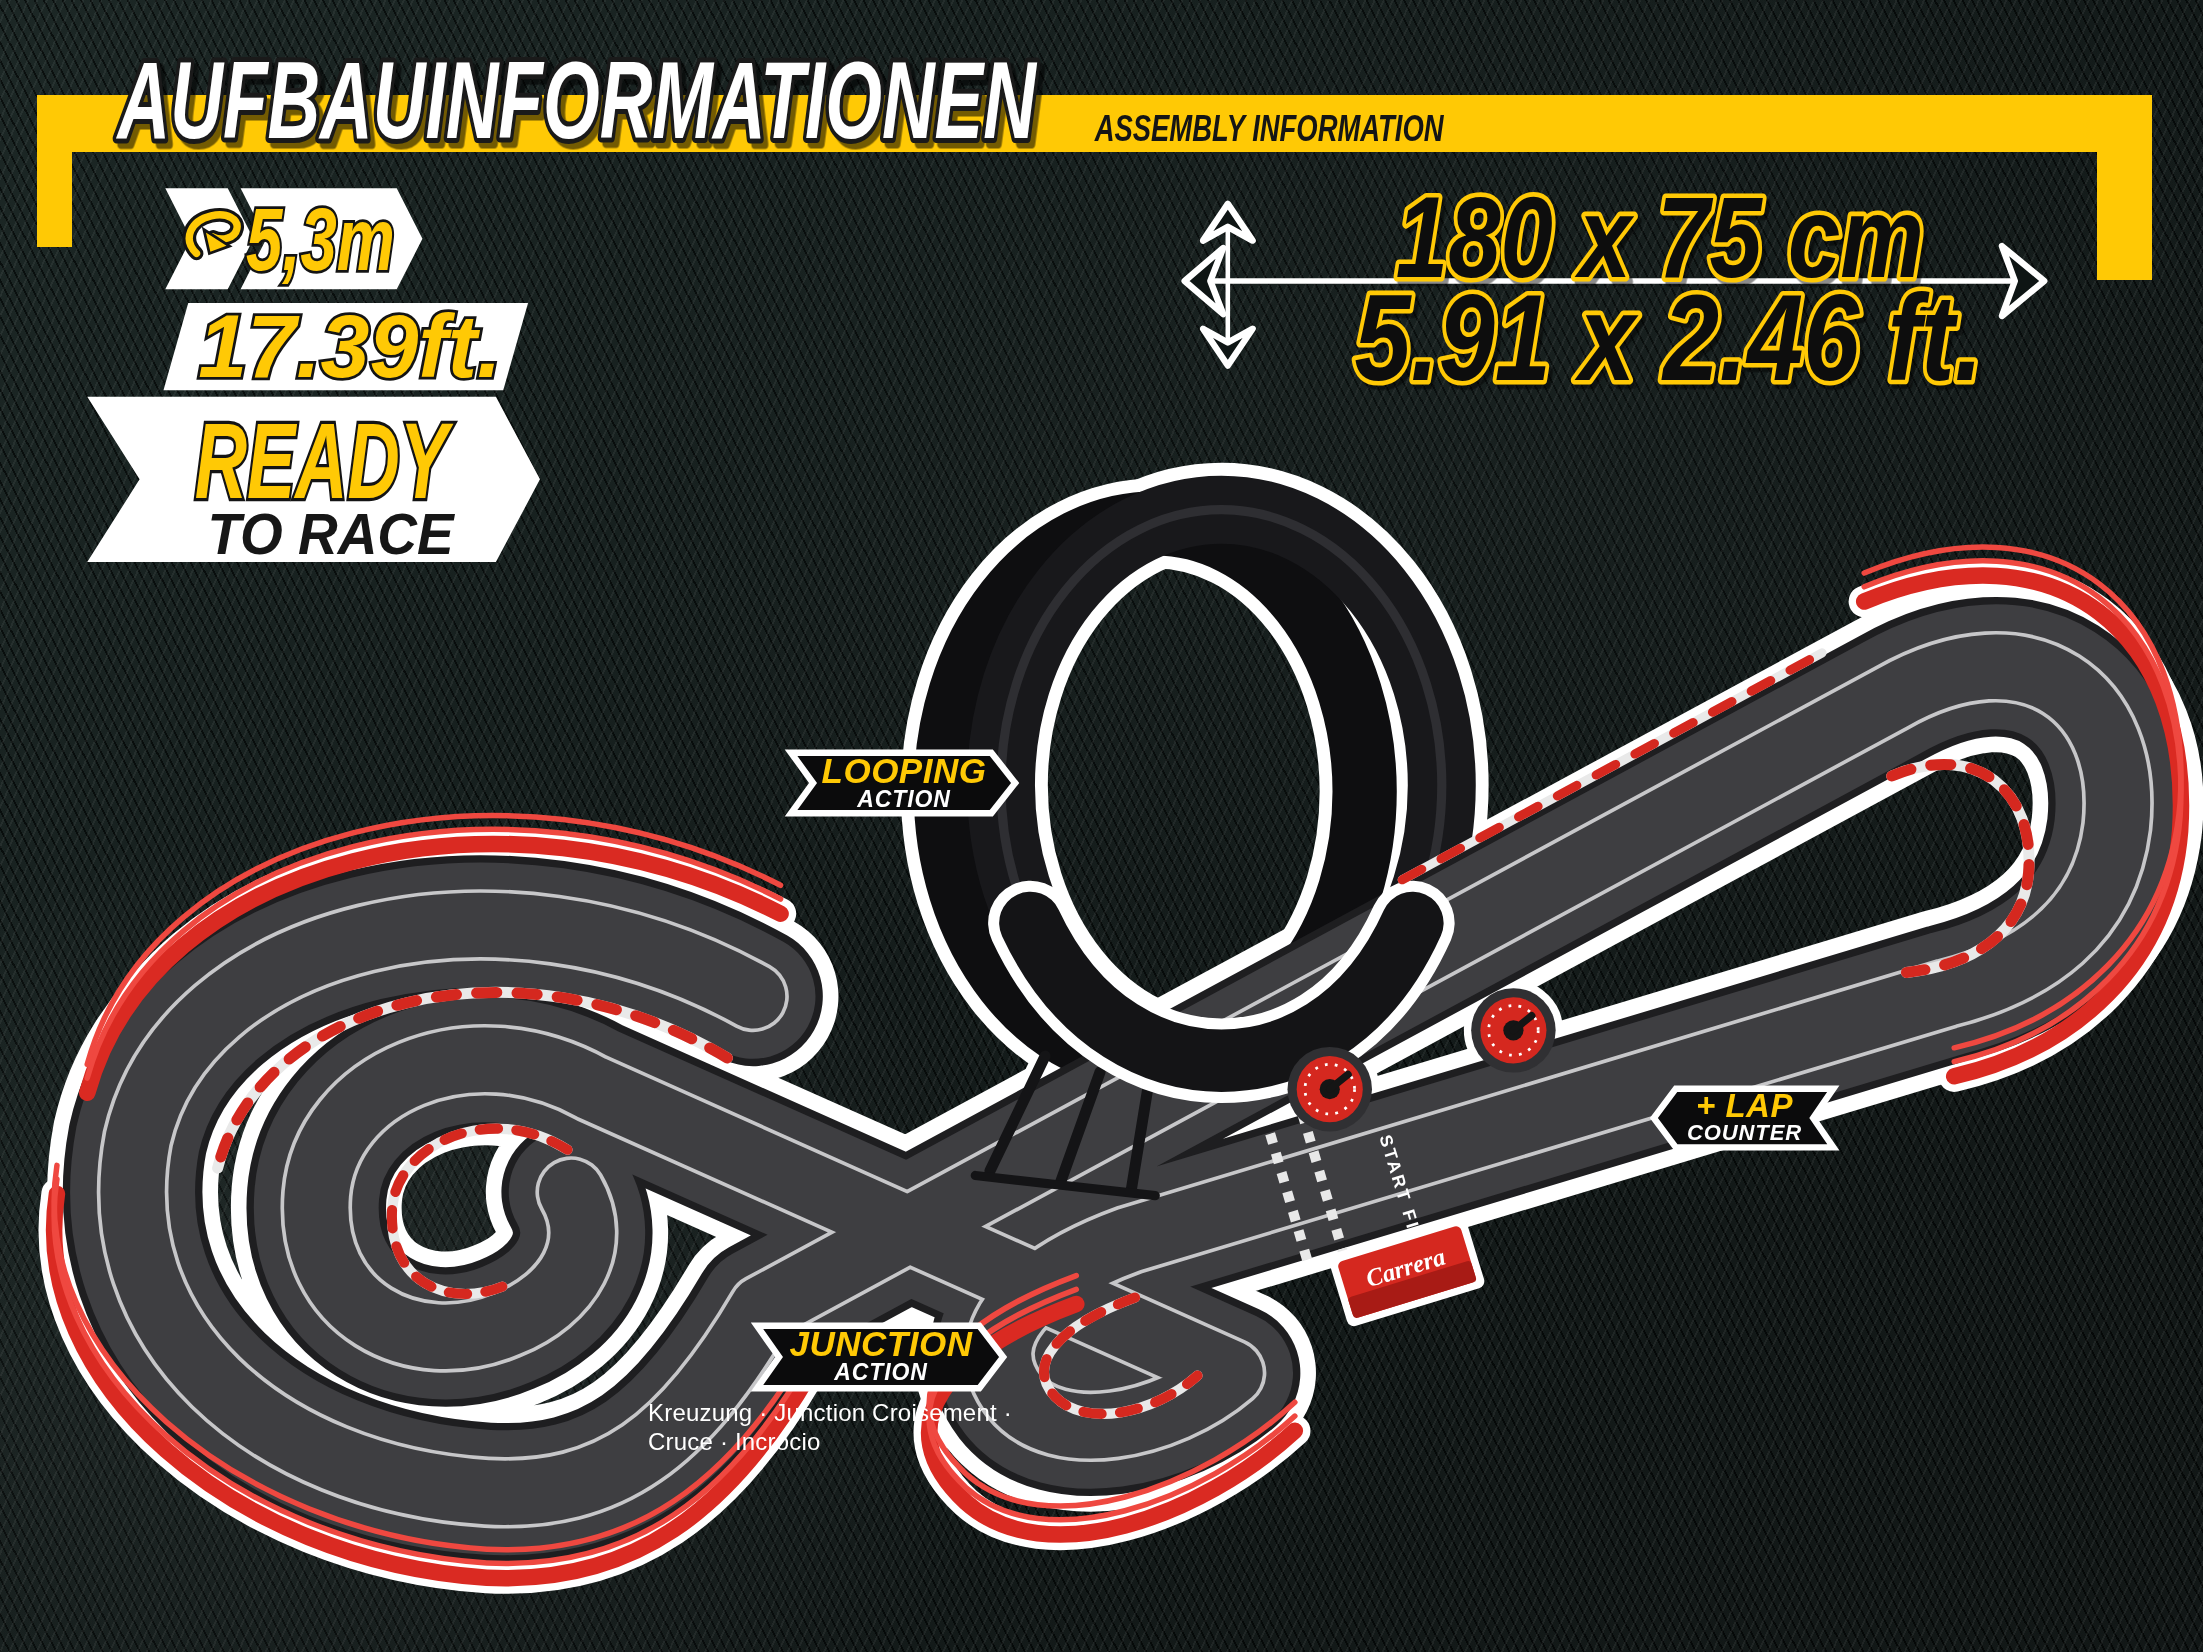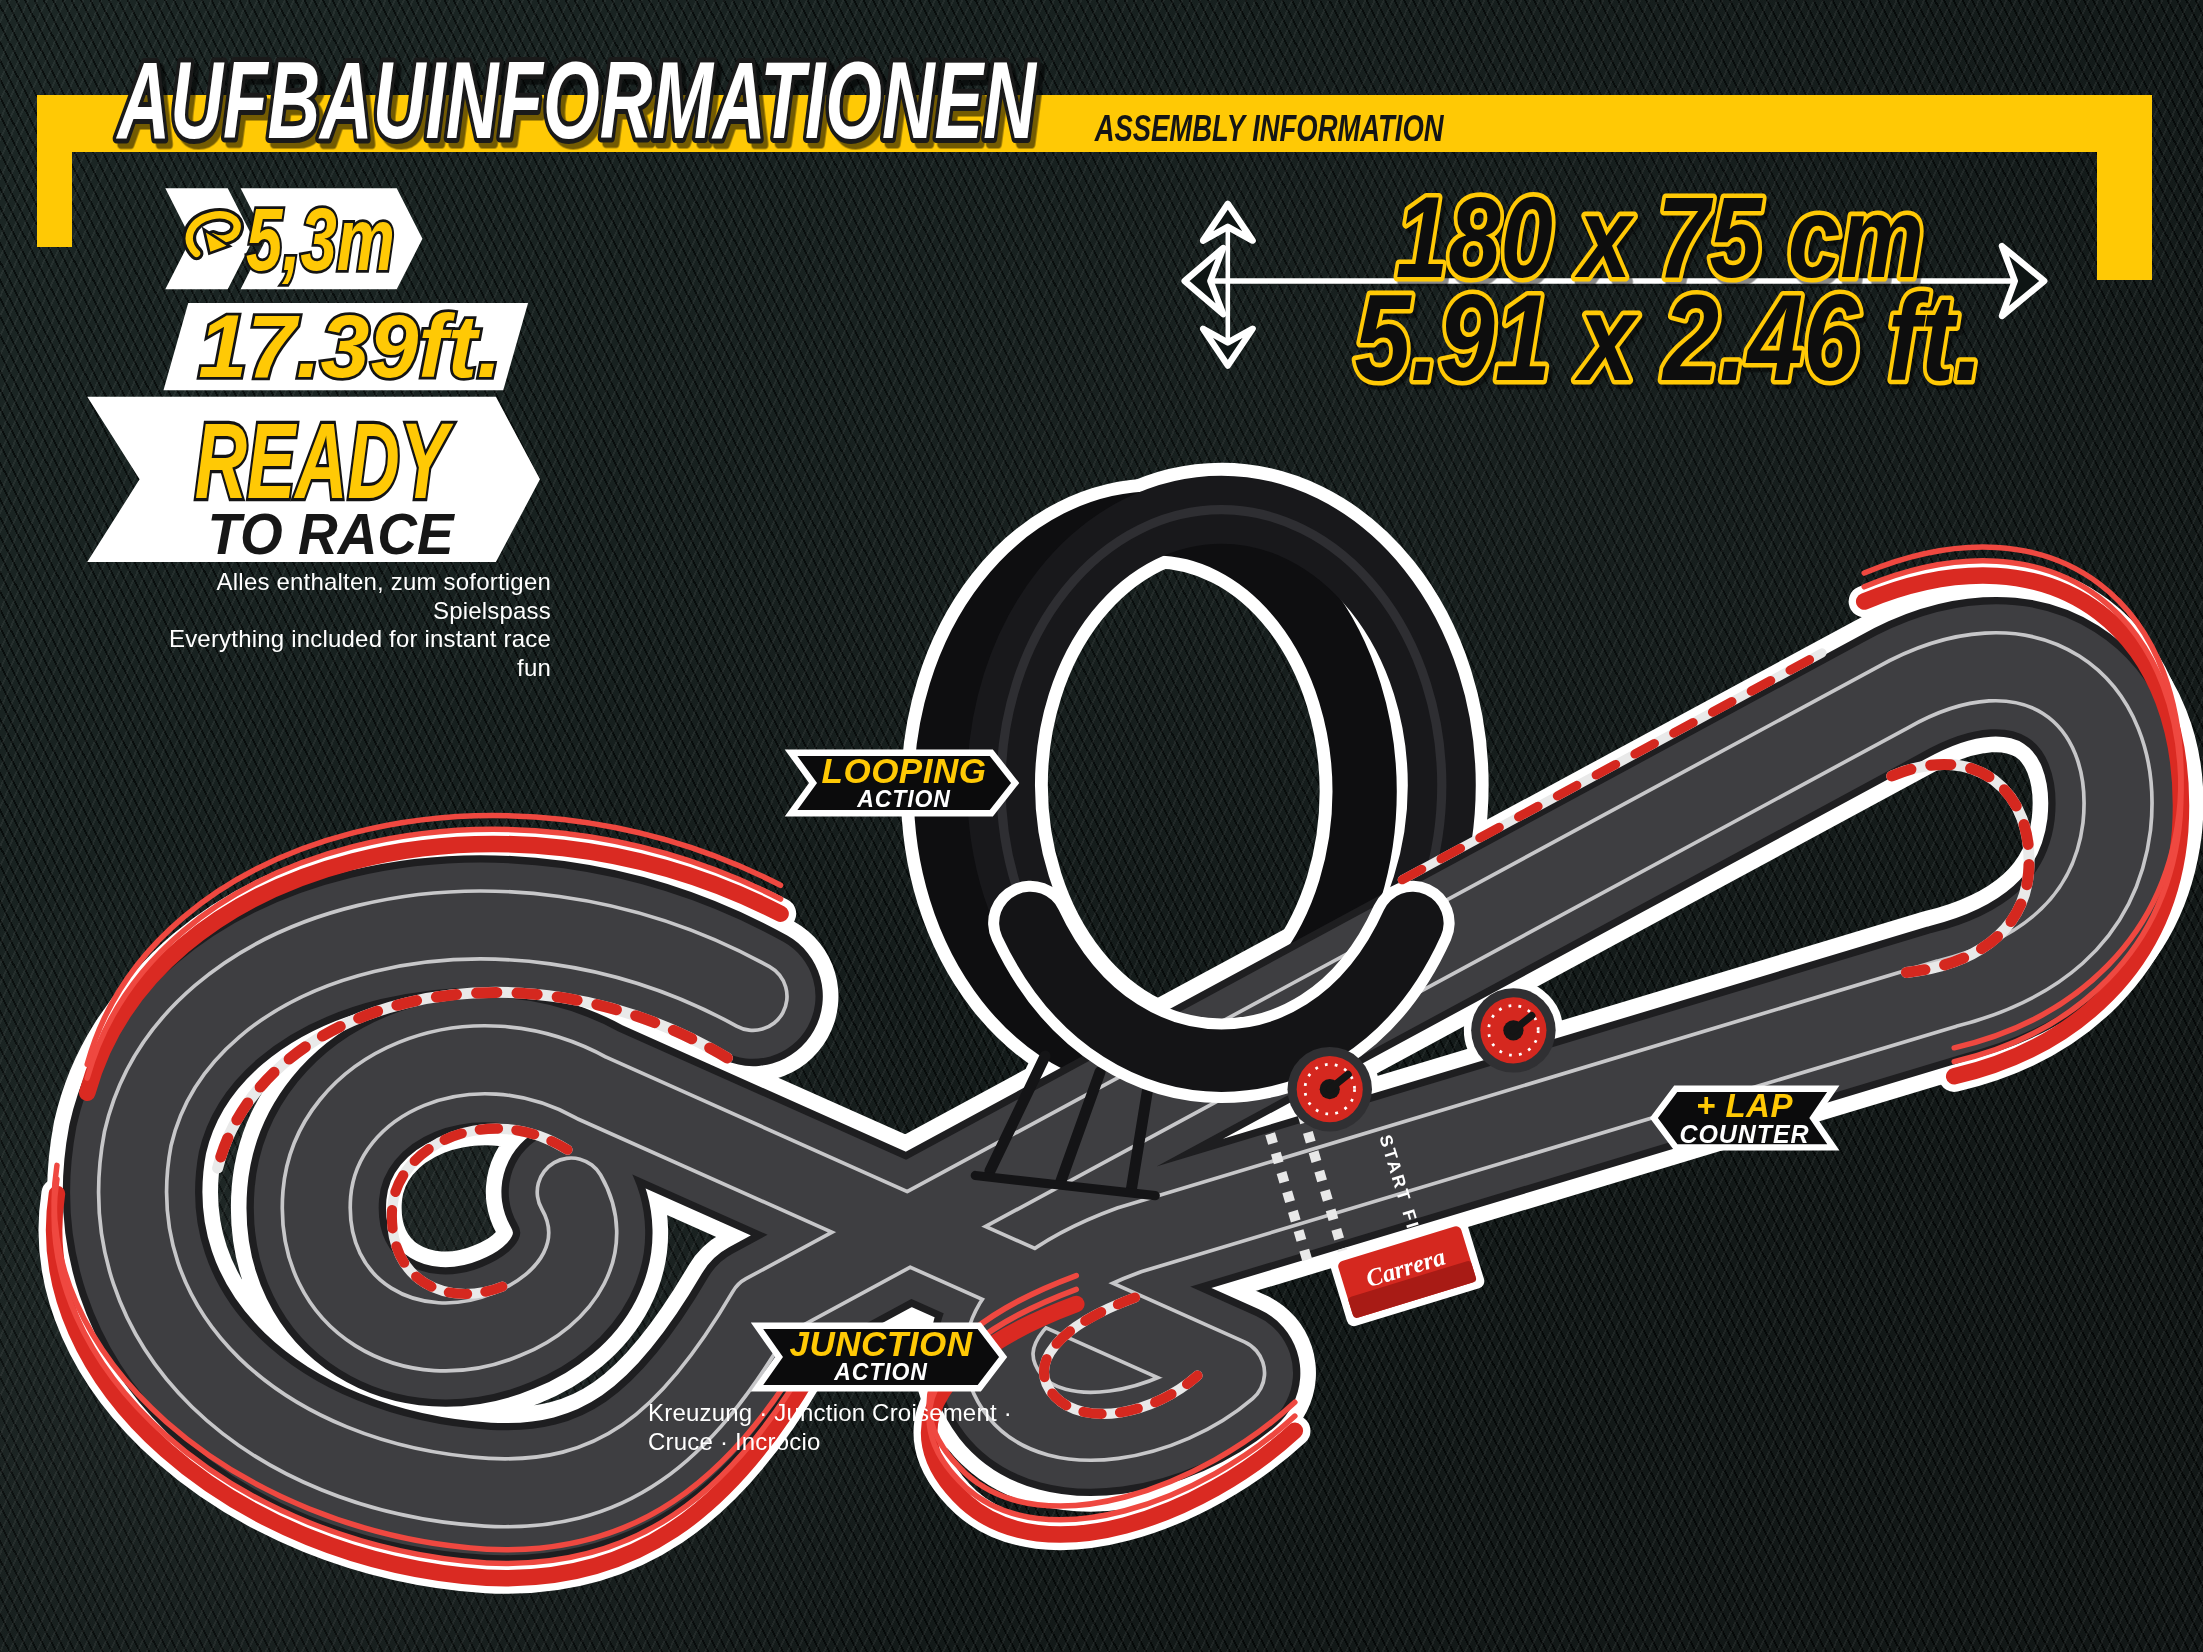--- a/index.html
+++ b/index.html
@@ -198,24 +198,20 @@
       <polygon points="1310,262 1337,222 1364,262 1337,247" fill="#0e1514" stroke="#ffffff" stroke-width="7" stroke-linejoin="round"></polygon>
       <polygon points="1310,358 1337,398 1364,358 1337,373" fill="#0e1514" stroke="#ffffff" stroke-width="7" stroke-linejoin="round"></polygon>
     </g>
 
     <g class="dim-shadow">
       <text x="1520" y="302" font-size="126" font-style="italic" font-weight="bold" textLength="575" lengthAdjust="spacingAndGlyphs" fill="#0d0d0d" stroke="#ffc905" stroke-width="10" paint-order="stroke" stroke-linejoin="round" font-family="Liberation Sans, sans-serif">180 x 75 cm</text>
       <text x="1475" y="414" font-size="134" font-style="italic" font-weight="bold" textLength="684" lengthAdjust="spacingAndGlyphs" fill="#0d0d0d" stroke="#ffc905" stroke-width="10" paint-order="stroke" stroke-linejoin="round" font-family="Liberation Sans, sans-serif">5.91 x 2.46 ft.</text>
     </g>
   </svg>
 
-  <div class="note right" style="left:165px;top:568px;width:386px;">
-    <div>Alles enthalten, zum sofortigen Spielspass</div>
-    <div>Everything included for instant race fun</div>
-  </div>
 
 
   <div class="note" style="left:648px;top:1399px;width:422px;">
     <div>Kreuzung · Junction  Croisement ·</div>
     <div>Cruce · Incrocio</div>
   </div>
 
 
   <div class="badge" style="left:748px;top:749px;width:226px;height:68px;">
     <svg viewBox="0 0 246 74" preserveAspectRatio="none">
@@ -231,17 +227,17 @@
     </svg>
     <span class="badge-title" style="font-size:35px;">JUNCTION</span>
     <span class="badge-sub" style="font-size:23px;">ACTION</span>
   </div>
 
   <div class="badge" style="left:1609px;top:1085px;width:185px;height:66px;">
     <svg viewBox="0 0 202 72" preserveAspectRatio="none">
       <polygon points="26,4 198,4 176,36 198,68 26,68 2,36" fill="#0b0b0c" stroke="#ffffff" stroke-width="7"></polygon>
     </svg>
     <span class="badge-title" style="font-size:33px;">+ LAP</span>
-    <span class="badge-sub" style="font-size:25px;top:35px;">COUNTER</span>
+    <span class="badge-sub" style="font-size:22px;top:35px;">COUNTER</span>
   </div>
 
 </div>
 
 
 </body></html>

